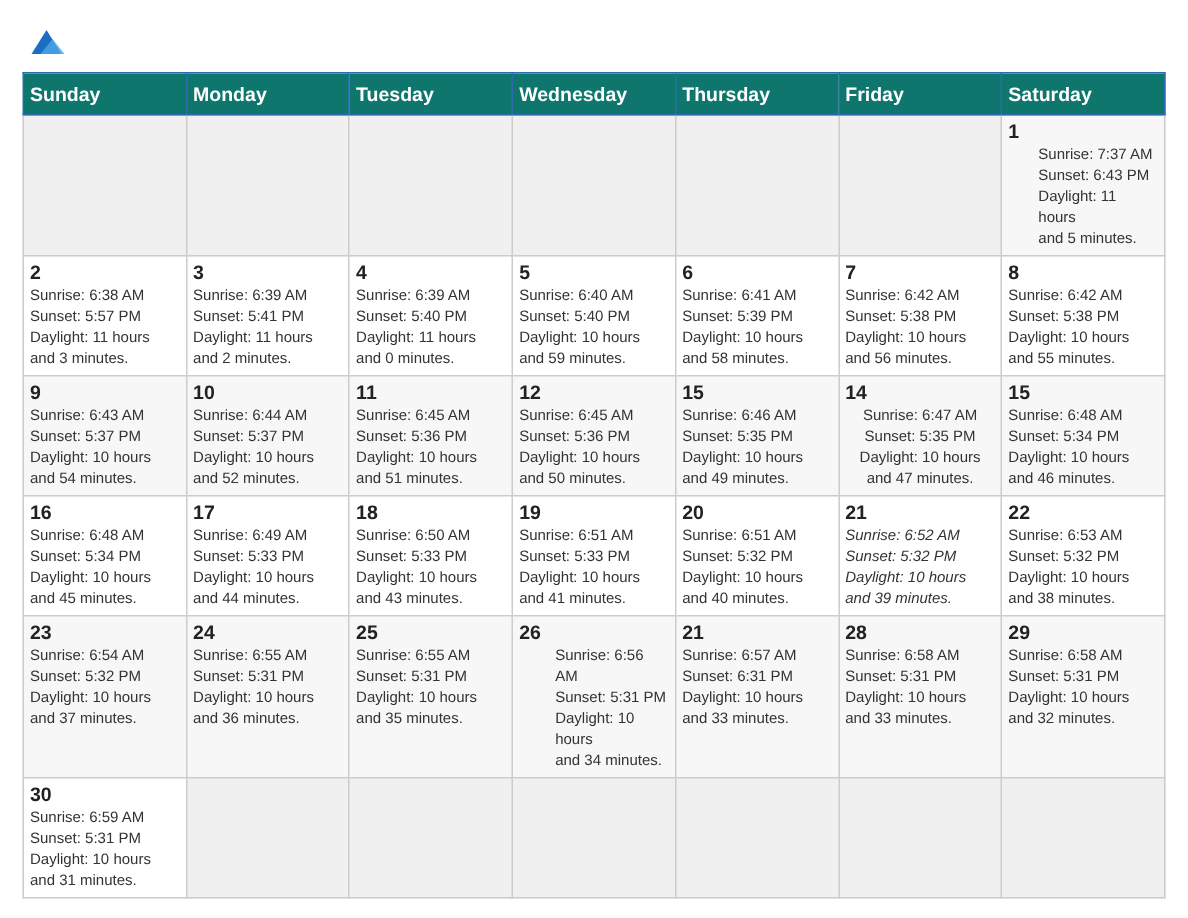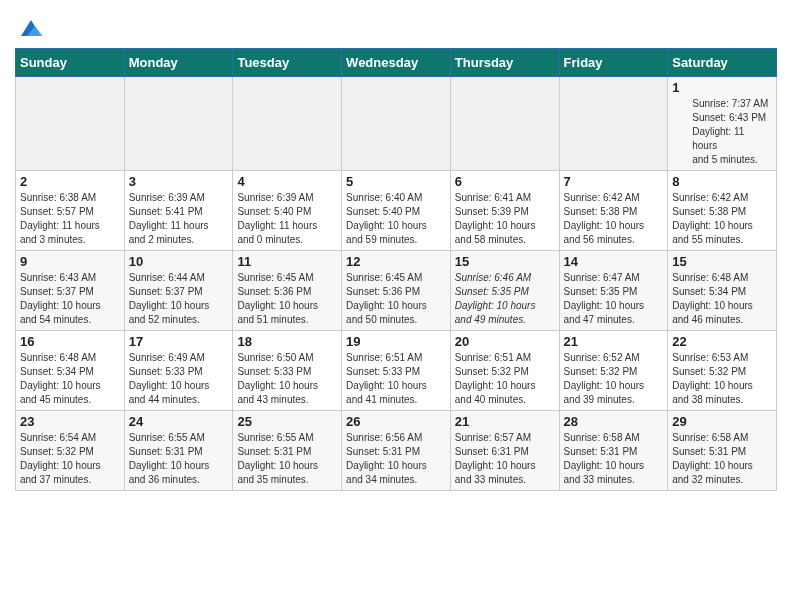--- a/index.html
+++ b/index.html
@@ -214,28 +214,28 @@
         </td>
         <td>
           <div class="day-number">12</div>
           <div class="day-info" style="white-space: pre-line;">Sunrise: 6:45 AM
 Sunset: 5:36 PM
 Daylight: 10 hours
 and 50 minutes.</div>
         </td>
         <td>
           <div class="day-number">15</div>
-          <div class="day-info" style="white-space: pre-line; font-style: italic;">Sunrise: 6:46 AM
+          <div class="day-info" style="white-space: pre-line;">Sunrise: 6:46 AM
 Sunset: 5:35 PM
 Daylight: 10 hours
 and 49 minutes.</div>
         </td>
         <td>
           <div class="day-number">14</div>
-          <div class="day-info" style="white-space: pre-line;">Sunrise: 6:47 AM
+          <div class="day-info" style="white-space: pre-line; text-align: center;">Sunrise: 6:47 AM
 Sunset: 5:35 PM
 Daylight: 10 hours
 and 47 minutes.</div>
         </td>
         <td>
           <div class="day-number">15</div>
           <div class="day-info" style="white-space: pre-line;">Sunrise: 6:48 AM
 Sunset: 5:34 PM
 Daylight: 10 hours
 and 46 minutes.</div>
@@ -272,21 +272,21 @@
         </td>
         <td>
           <div class="day-number">20</div>
           <div class="day-info" style="white-space: pre-line;">Sunrise: 6:51 AM
 Sunset: 5:32 PM
 Daylight: 10 hours
 and 40 minutes.</div>
         </td>
         <td>
           <div class="day-number">21</div>
-          <div class="day-info" style="white-space: pre-line;">Sunrise: 6:52 AM
+          <div class="day-info" style="white-space: pre-line; font-style: italic;">Sunrise: 6:52 AM
 Sunset: 5:32 PM
 Daylight: 10 hours
 and 39 minutes.</div>
         </td>
         <td>
           <div class="day-number">22</div>
           <div class="day-info" style="white-space: pre-line;">Sunrise: 6:53 AM
 Sunset: 5:32 PM
 Daylight: 10 hours
 and 38 minutes.</div>
@@ -309,21 +309,21 @@
         </td>
         <td>
           <div class="day-number">25</div>
           <div class="day-info" style="white-space: pre-line;">Sunrise: 6:55 AM
 Sunset: 5:31 PM
 Daylight: 10 hours
 and 35 minutes.</div>
         </td>
         <td>
           <div class="day-number">26</div>
-          <div class="day-info" style="white-space: pre-line;">Sunrise: 6:56 AM
+          <div class="day-info" style="white-space: pre-line; margin-left: 24px;">Sunrise: 6:56 AM
 Sunset: 5:31 PM
 Daylight: 10 hours
 and 34 minutes.</div>
         </td>
         <td>
           <div class="day-number">21</div>
           <div class="day-info" style="white-space: pre-line;">Sunrise: 6:57 AM
 Sunset: 6:31 PM
 Daylight: 10 hours
 and 33 minutes.</div>
@@ -335,15 +335,30 @@
 Daylight: 10 hours
 and 33 minutes.</div>
         </td>
         <td>
           <div class="day-number">29</div>
           <div class="day-info" style="white-space: pre-line;">Sunrise: 6:58 AM
 Sunset: 5:31 PM
 Daylight: 10 hours
 and 32 minutes.</div>
         </td>
+      </tr>
+      <tr>
+        <td>
+          <div class="day-number">30</div>
+          <div class="day-info" style="white-space: pre-line;">Sunrise: 6:59 AM
+Sunset: 5:31 PM
+Daylight: 10 hours
+and 31 minutes.</div>
+        </td>
+        <td class="empty"></td>
+        <td class="empty"></td>
+        <td class="empty"></td>
+        <td class="empty"></td>
+        <td class="empty"></td>
+        <td class="empty"></td>
       </tr>
     </tbody>
 </table>
 
 </body></html>

